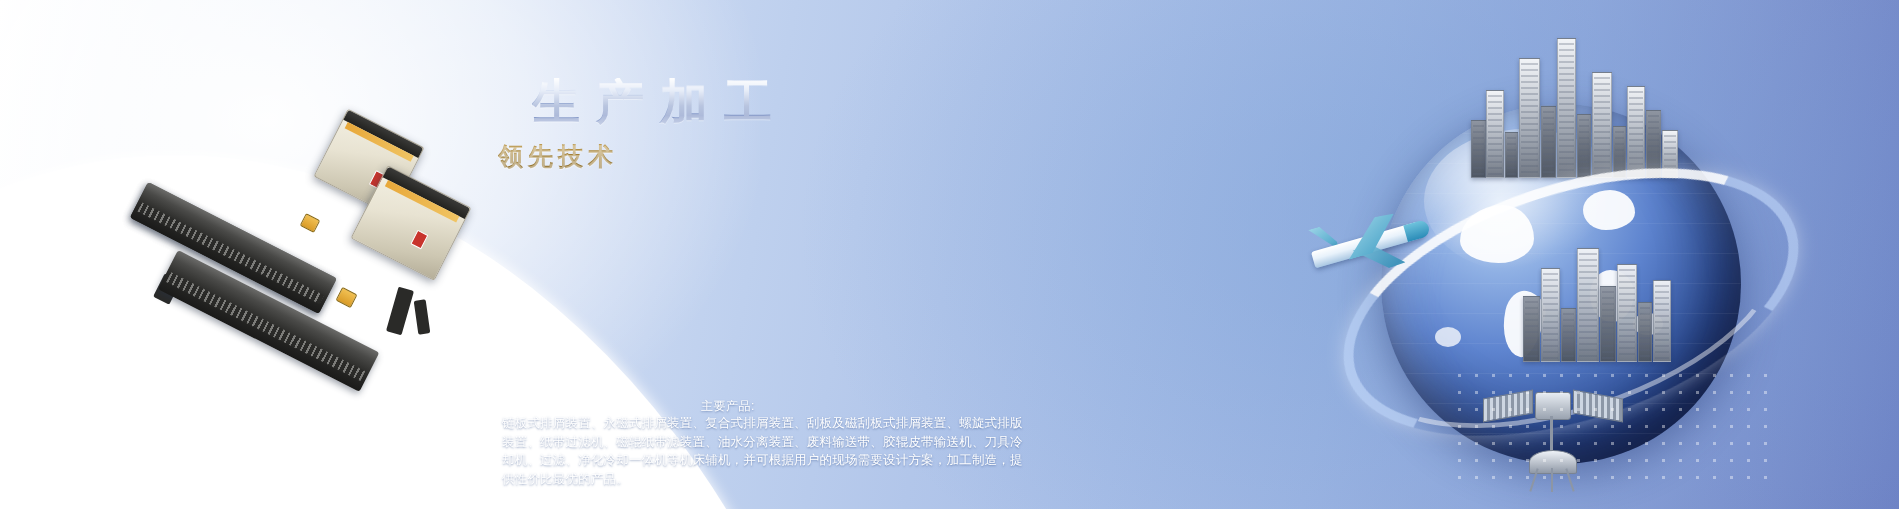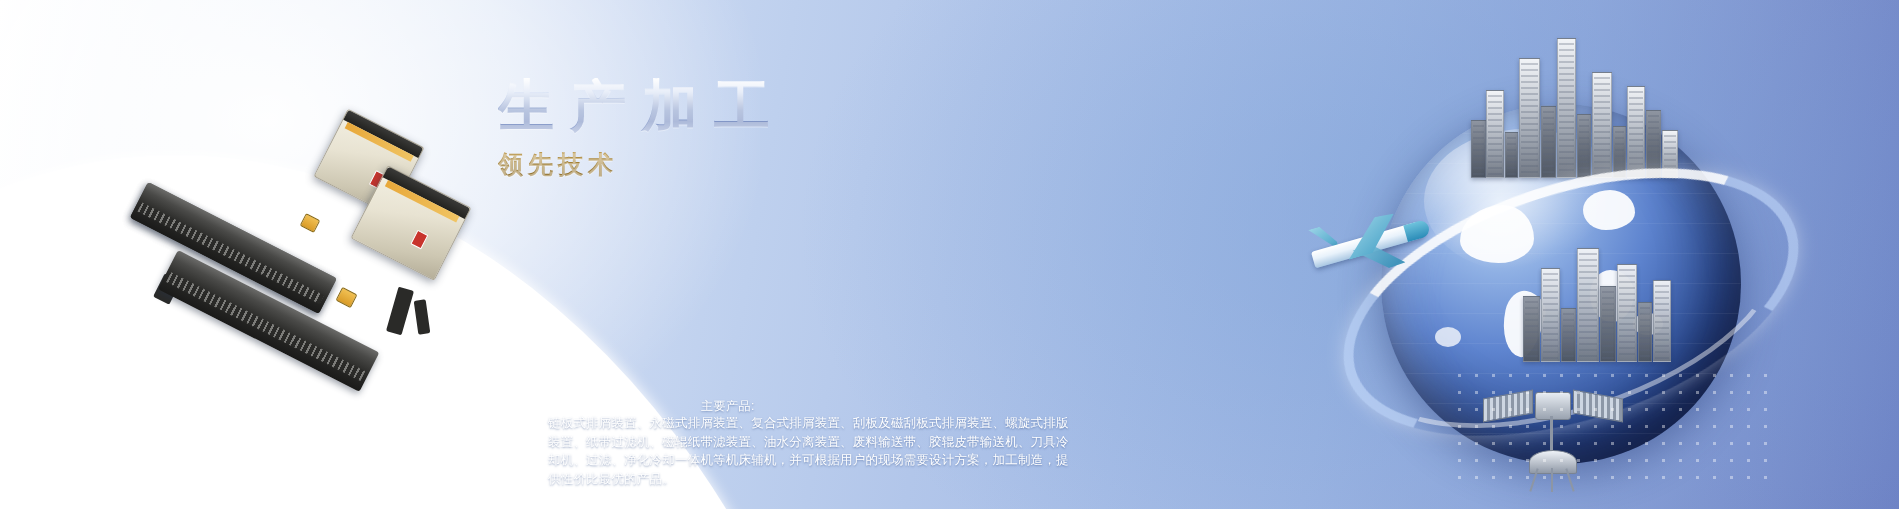--- a/index.html
+++ b/index.html
@@ -202,27 +202,28 @@
     position:absolute;right:118px;bottom:22px;width:330px;height:120px;
     background-image:radial-gradient(rgba(255,255,255,.55) 1.6px, rgba(255,255,255,0) 1.9px);
     background-size:17px 17px;
     opacity:.75;pointer-events:none;
   }
 
   
   .copy{position:absolute;left:498px;top:78px;width:470px;}
 
   .headline{
-    font-size:56px;font-weight:bold;letter-spacing:16px;
+    font-size:48px;font-weight:bold;letter-spacing:16px;
     line-height:1;
     background:linear-gradient(180deg,#ffffff 0%,#dbe4f5 26%,#93a6cf 58%,#8296c6 78%,#aab9dc 100%);
     -webkit-background-clip:text;background-clip:text;
     color:transparent;-webkit-text-fill-color:transparent;
     text-shadow:0 1px 0 rgba(255,255,255,.35);
     white-space:nowrap;
+    margin-left:34px;
   }
   .subhead{
     margin-top:12px;
     font-size:49px;font-weight:bold;letter-spacing:2px;line-height:1;
     color:#1c4a86;
     text-shadow:1px 1px 0 rgba(255,255,255,.45), 0 2px 4px rgba(20,50,100,.22);
     white-space:nowrap;
   }
   .taglines{
     margin-top:14px;
@@ -232,21 +233,21 @@
     text-shadow:0 1px 1px rgba(255,255,255,.5);
     white-space:nowrap;
   }
   .tagline{background:linear-gradient(180deg,#c7a356 0%,#9a7627 48%,#7f5d16 100%);
     -webkit-background-clip:text;background-clip:text;color:transparent;-webkit-text-fill-color:transparent;}
 
   .prod{position:absolute;left:502px;top:398px;width:452px;color:#ffffff;}
   .prod-label{font-size:12px;line-height:16px;letter-spacing:.5px;
     text-shadow:0 1px 2px rgba(40,70,130,.5);text-align:center;}
   .prod-body{font-size:12.5px;line-height:18.5px;letter-spacing:.2px;
-    text-shadow:0 1px 2px rgba(40,70,130,.5);margin-left:46px;}
+    text-shadow:0 1px 2px rgba(40,70,130,.5);}
   .prod-body div{white-space:nowrap;}
 </style>
 </head>
 <body>
 
 <div id="banner">
 
   <div class="glow-tl"></div>
   <div class="swoosh2"></div>
   <div class="swoosh"></div>

